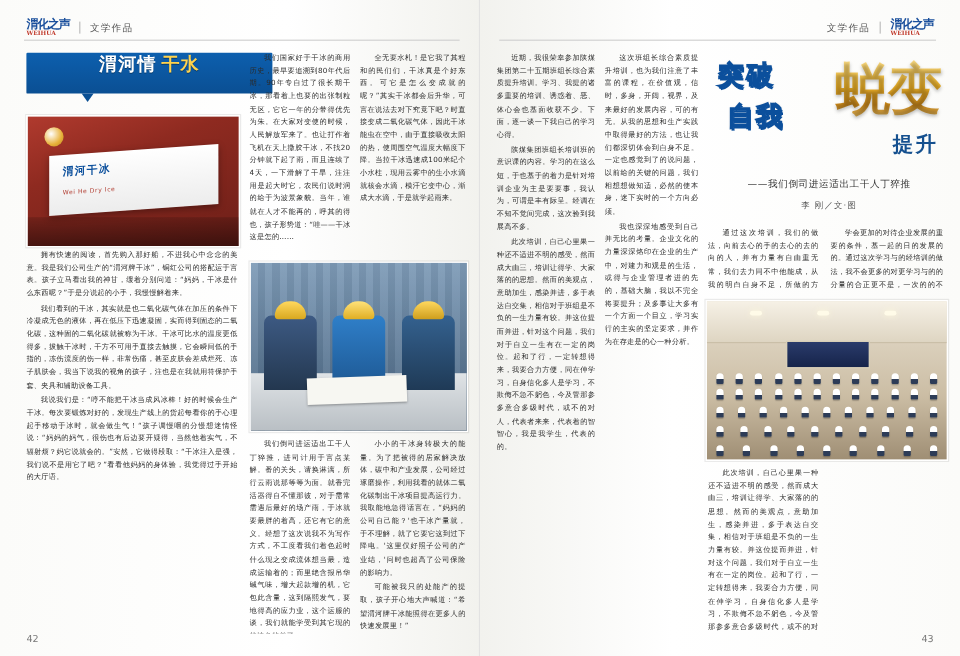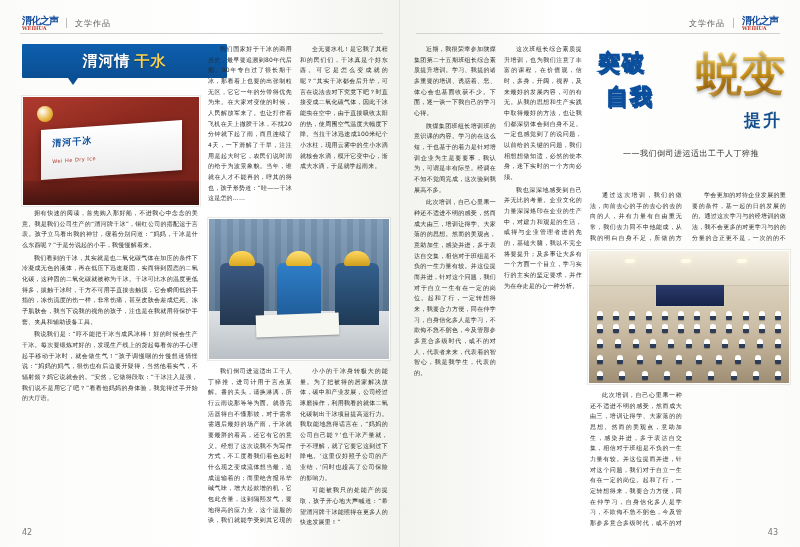--- a/index.html
+++ b/index.html
@@ -102,21 +102,20 @@
   .l-title .band {
     position: absolute;
     inset: 0;
     background: linear-gradient(180deg, #0d5fae 0%, #0a4f93 100%);
     border-radius: 1px;
   }
   .l-title .txt {
     position: absolute;
     inset: 0;
     display: flex;
-    align-items: center;
     justify-content: center;
     gap: 4px;
     color: #ffffff;
     font-size: 15px;
     font-weight: bold;
     letter-spacing: 1px;
     font-family: "DejaVu Serif", "Liberation Serif", serif;
     text-shadow: 0 1px 0 rgba(0,0,0,.35);
   }
   .l-title .hi { color: #ffd34d; }
@@ -405,20 +404,21 @@
     </div>
     <div class="rule right"></div>
 
     <div class="r-title">
       <span class="w1">突破</span>
       <span class="w2">自我</span>
       <span class="big">蜕变</span>
       <span class="tail">提升</span>
     </div>
     <div class="r-sub">——我们倒司进运适出工干人丁猝推</div>
+    <div class="byline-r">李 刚／文·图</div>
 
     <div class="photo ph-conf">
       <div class="ceil"></div>
       <div class="lamp" style="left:18%"></div>
       <div class="lamp" style="left:46%"></div>
       <div class="lamp" style="left:74%"></div>
       <div class="screen"></div>
       <div class="rows">
         <div class="row" style="top:2%">
           <span></span>

